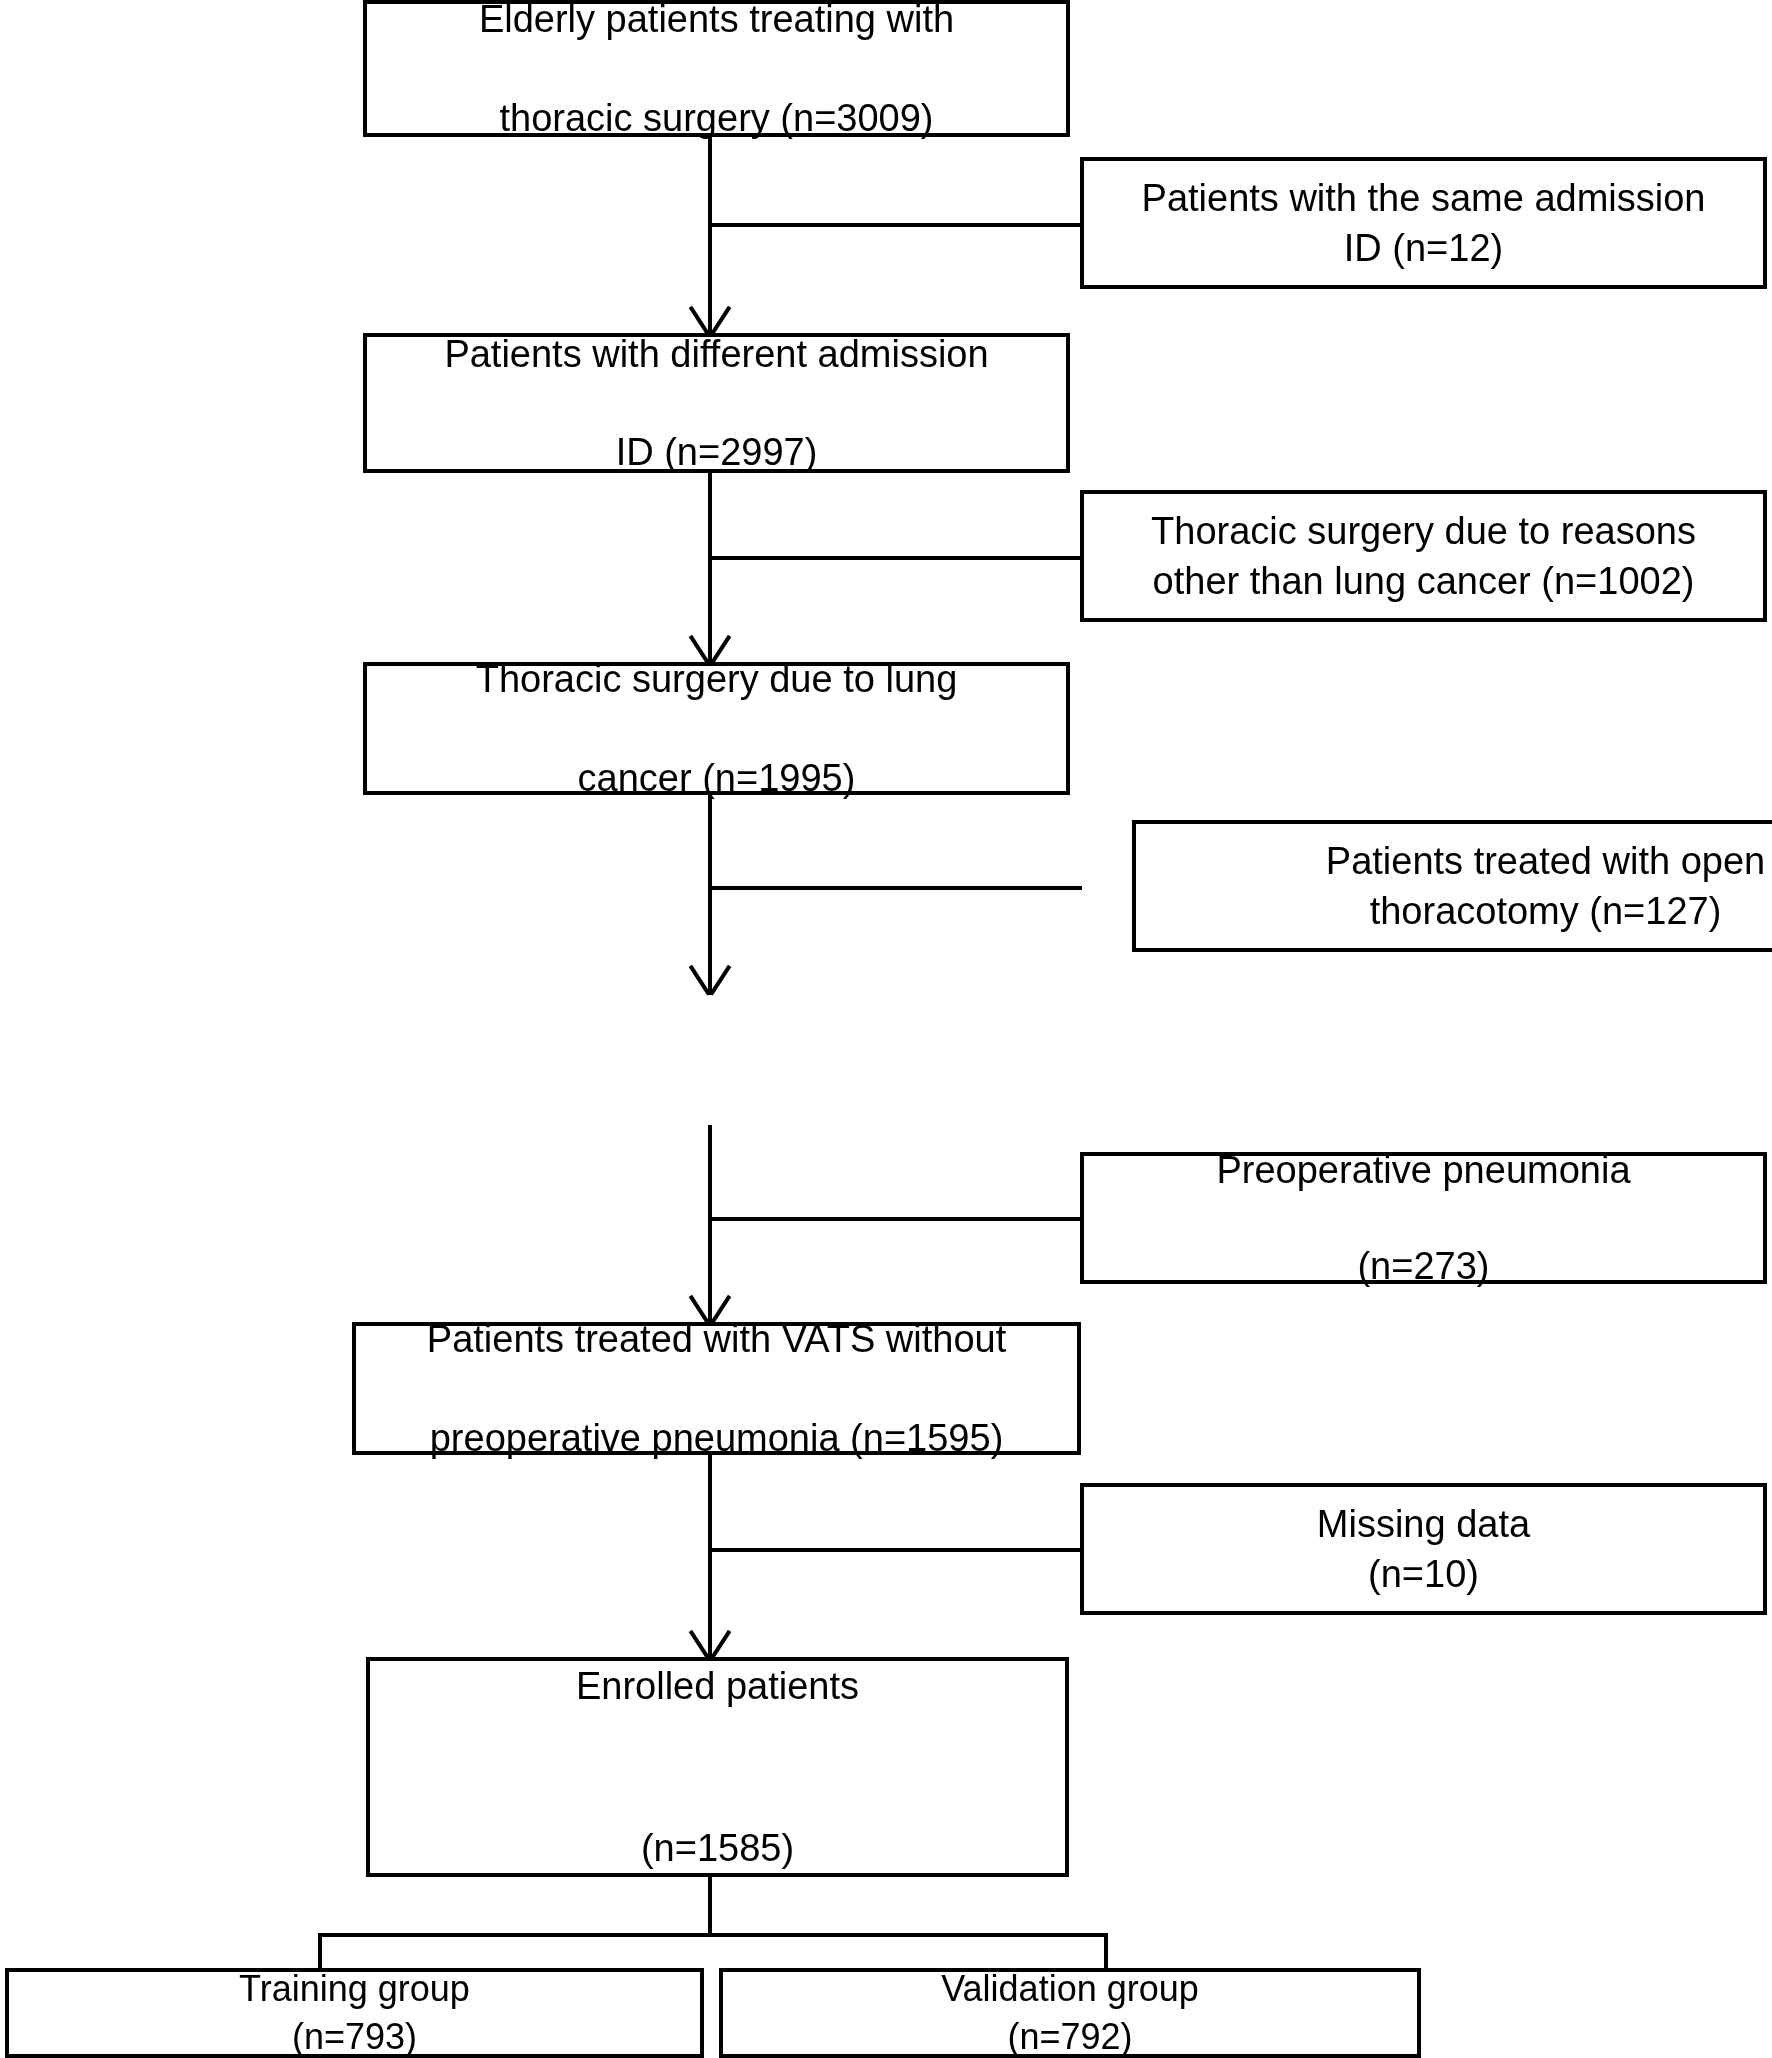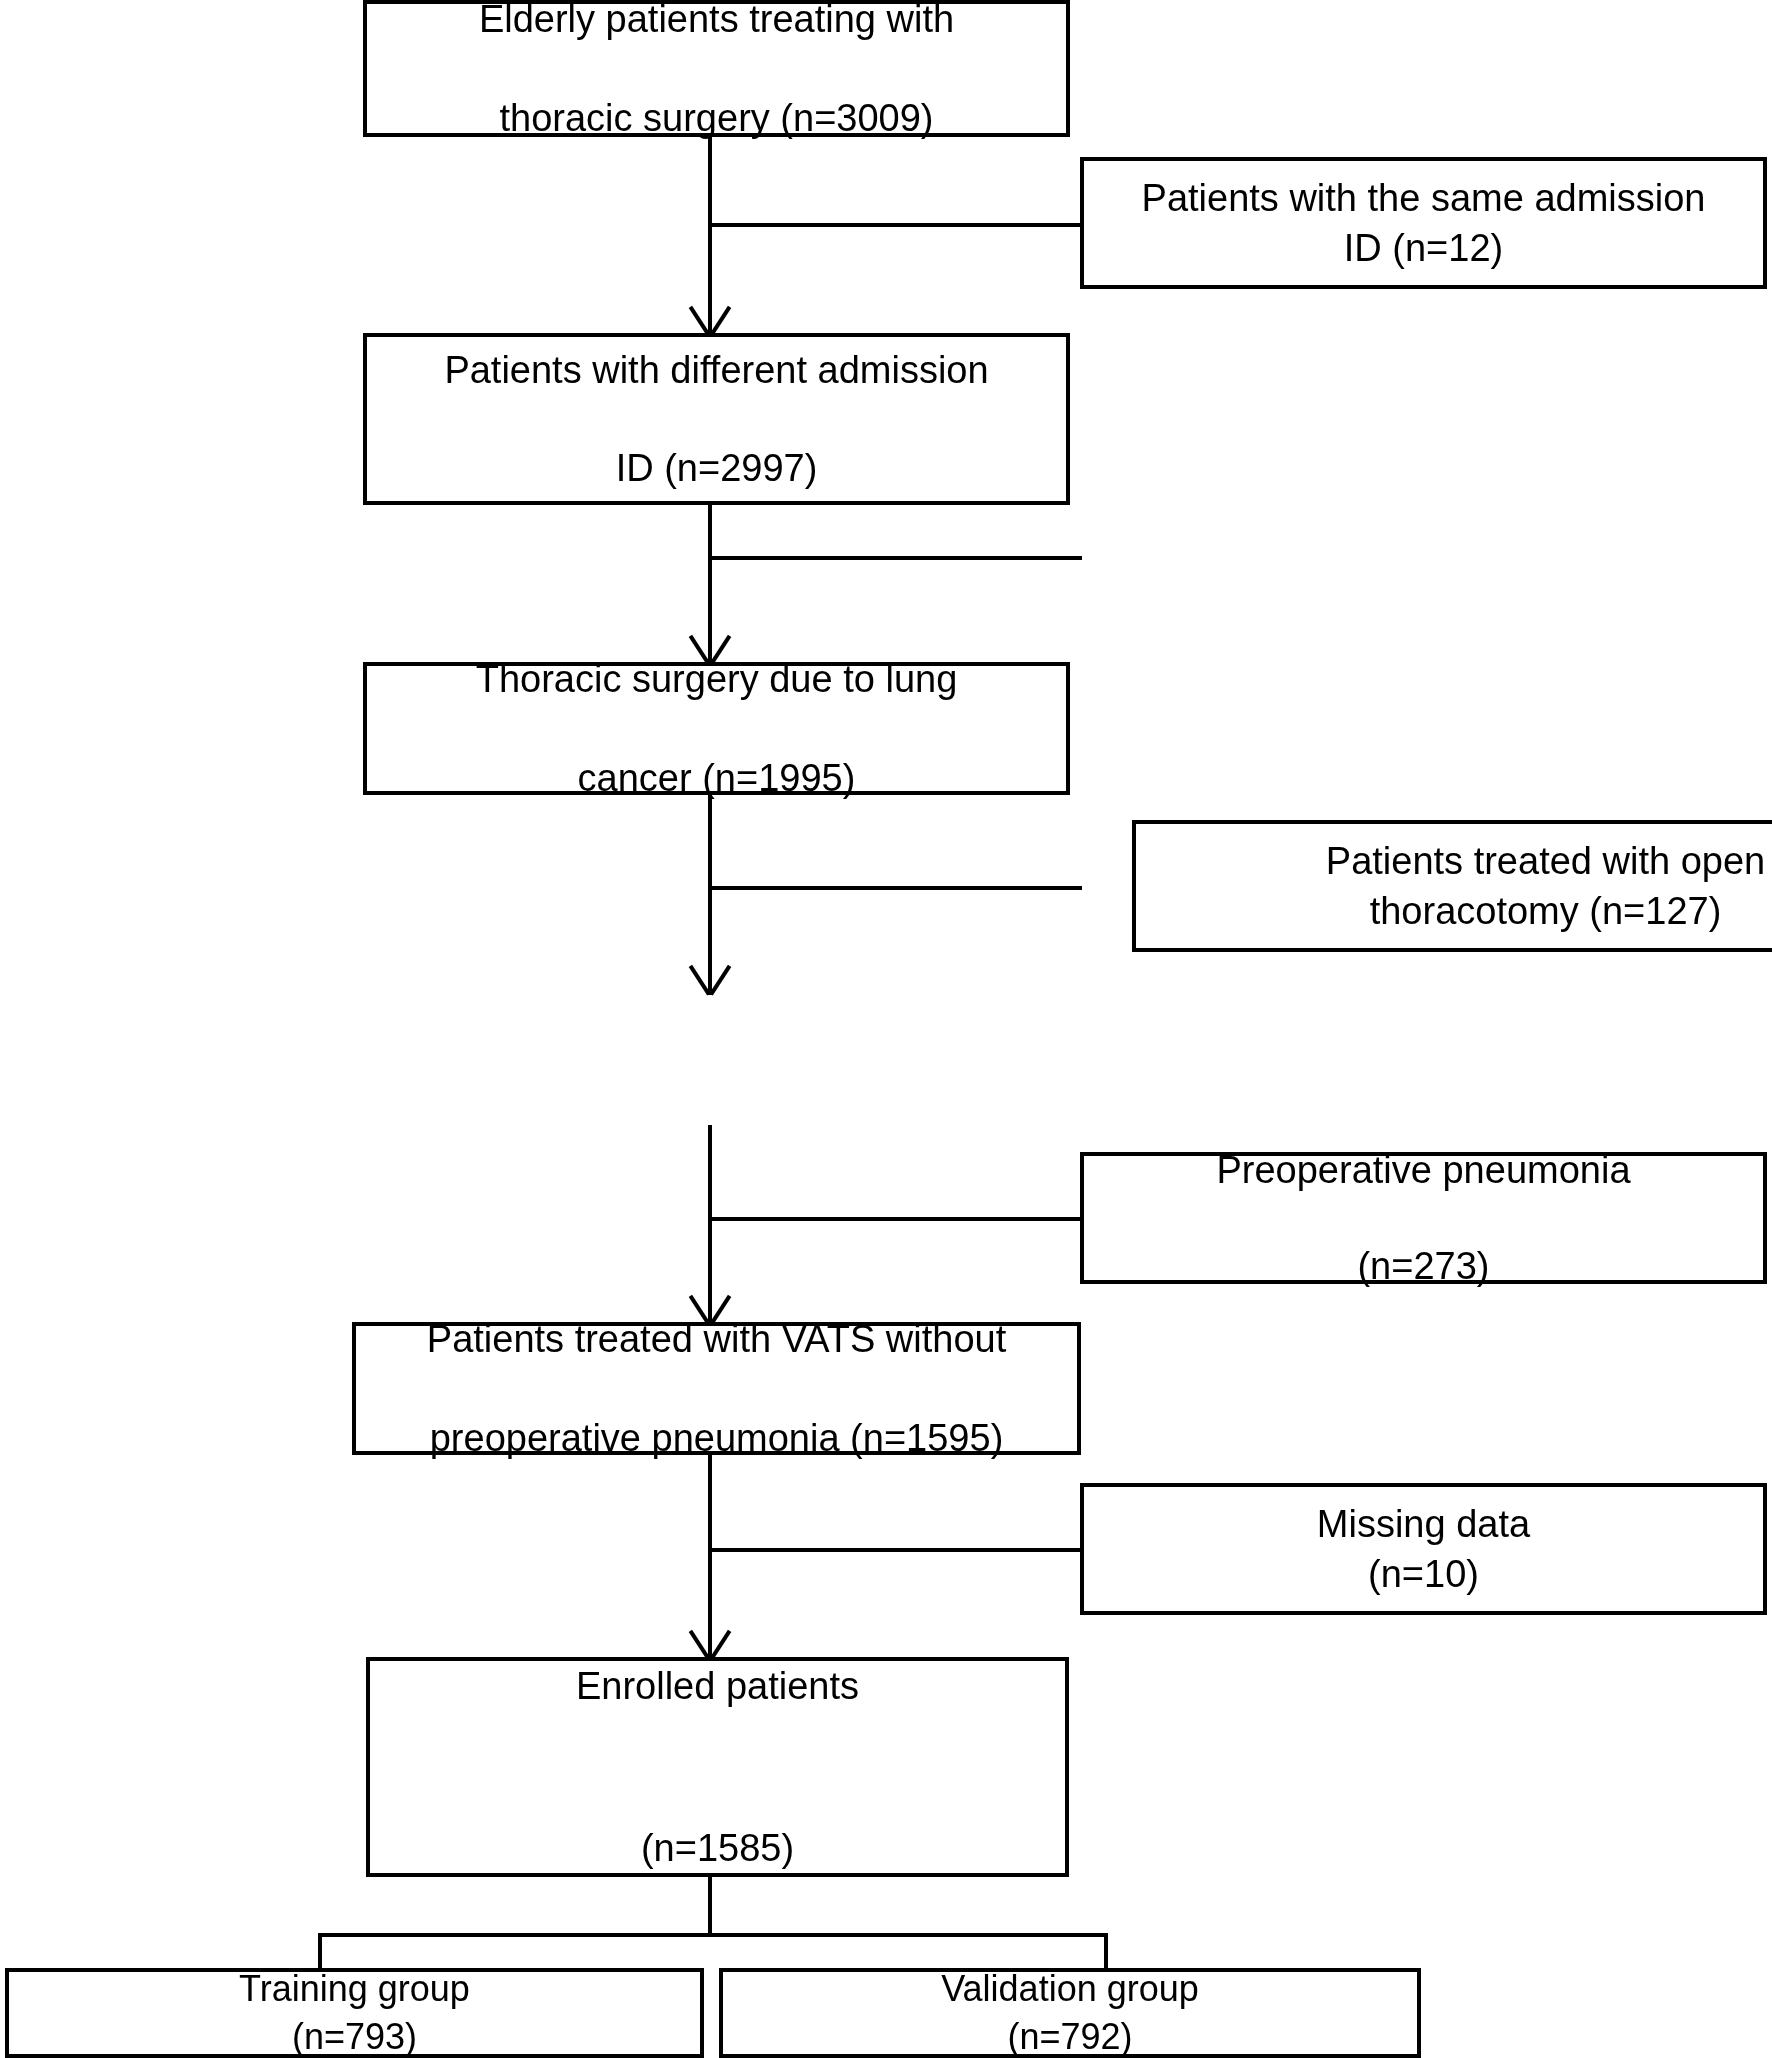--- a/index.html
+++ b/index.html
@@ -86,21 +86,21 @@
 </head>
 <body>
 
 <div id="canvas">
 
   <div class="node main-node" style="left:363px; top:0px; width:707px; height:137px;">
     <span class="line">Elderly patients treating with</span>
     <span class="line">thoracic surgery (n=3009)</span>
   </div>
 
-  <div class="node main-node" style="left:363px; top:333px; width:707px; height:172px;">
+  <div class="node main-node" style="left:363px; top:333px; width:707px; height:140px;">
     <span class="line">Patients with different admission</span>
     <span class="line">ID (n=2997)</span>
   </div>
 
   <div class="node main-node" style="left:363px; top:662px; width:707px; height:133px;">
     <span class="line">Thoracic surgery due to lung</span>
     <span class="line">cancer (n=1995)</span>
   </div>
 
 
@@ -112,20 +112,24 @@
   <div class="node main-node" style="left:366px; top:1657px; width:703px; height:220px;justify-content:space-between;">
     <span class="line">Enrolled patients</span>
     <span class="line">(n=1585)</span>
   </div>
 
   <div class="node side-node" style="left:1080px; top:157px; width:687px; height:132px;">
     <span class="line">Patients with the same admission</span>
     <span class="line">ID (n=12)</span>
   </div>
 
+  <div class="node side-node" style="left:1080px; top:490px; width:687px; height:132px;">
+    <span class="line">Thoracic surgery due to reasons</span>
+    <span class="line">other than lung cancer (n=1002)</span>
+  </div>
 
   <div class="node side-node" style="left:1132px; top:820px; width:827px; height:132px;">
     <span class="line">Patients treated with open</span>
     <span class="line">thoracotomy (n=127)</span>
   </div>
 
   <div class="node side-node" style="left:1080px; top:1152px; width:687px; height:132px;gap:45px;">
     <span class="line">Preoperative pneumonia</span>
     <span class="line">(n=273)</span>
   </div>

